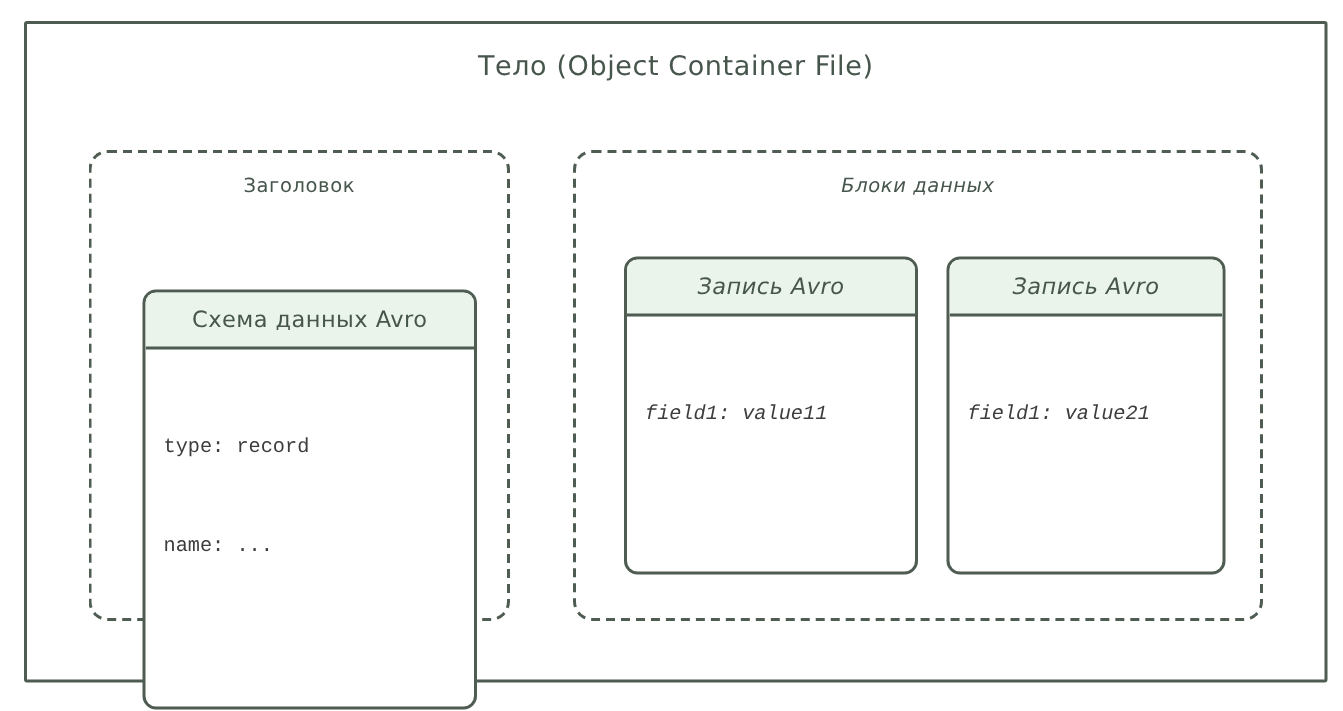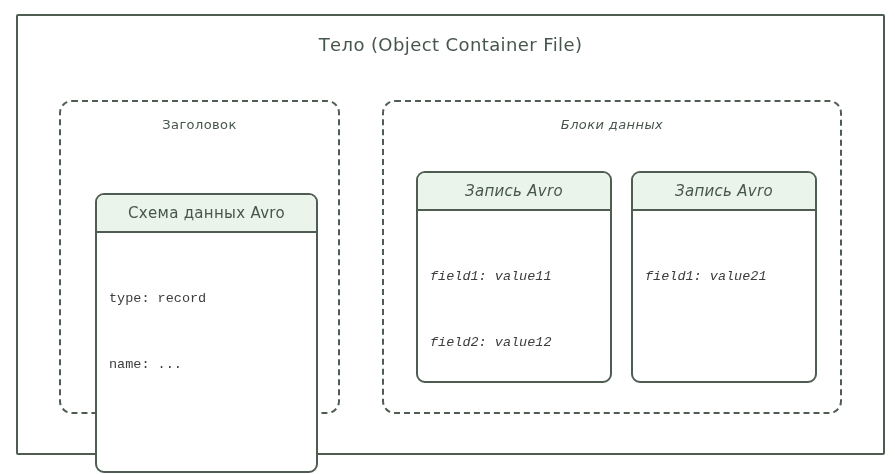--- a/index.html
+++ b/index.html
@@ -71,21 +71,20 @@
       </div>
     </div>
 
     <div class="dashed-box dashed-datablocks">
       <div class="section-title">Блоки данных</div>
 
       <div class="card record-card-1">
         <div class="card-header">Запись Avro</div>
         <div class="card-body">
           <div class="mono-line">field1: value11</div>
-          <div class="mono-line">field2: value12</div>
           
           
         </div>
       </div>
 
       <div class="card record-card-2">
         <div class="card-header">Запись Avro</div>
         <div class="card-body">
           <div class="mono-line">field1: value21</div>
           

